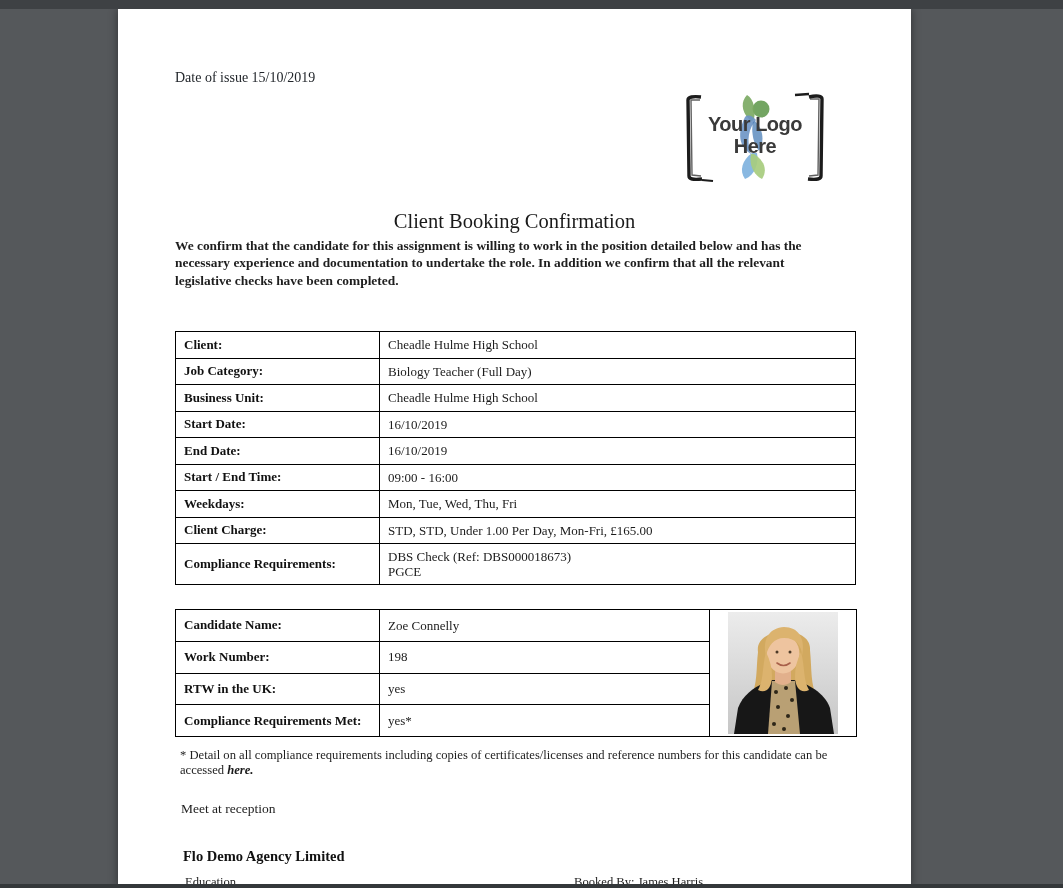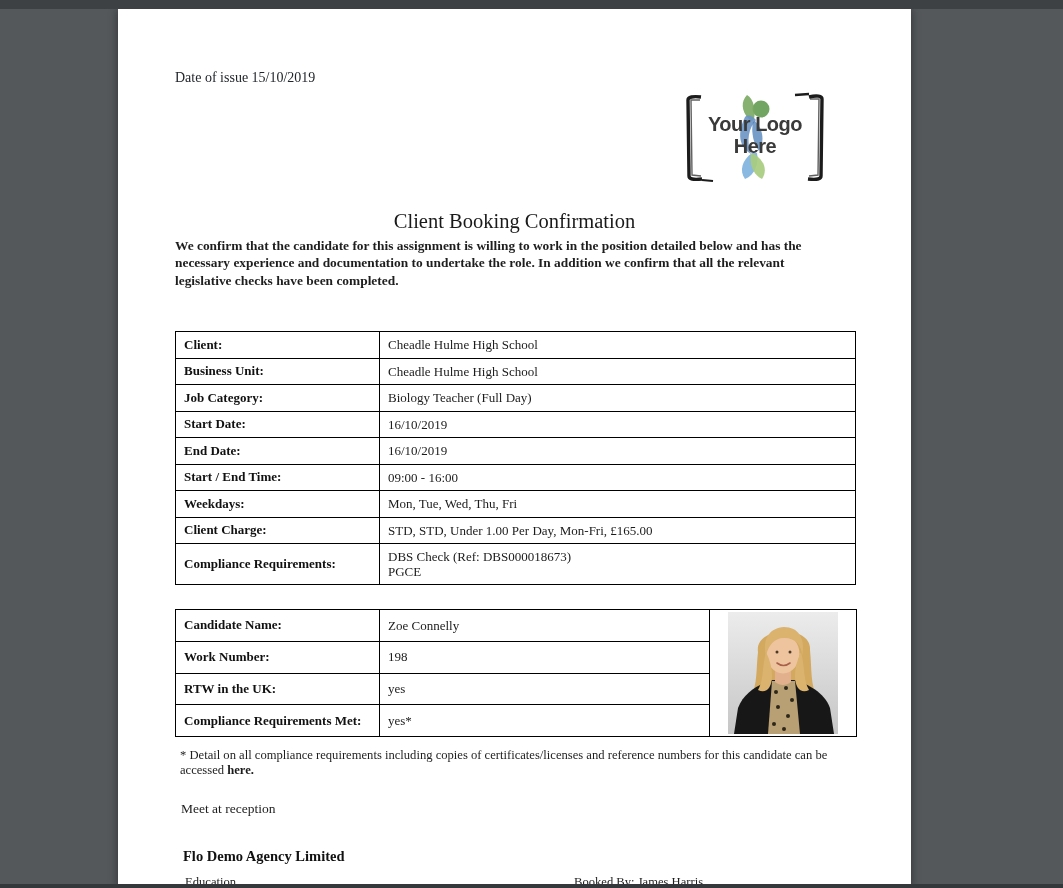--- a/index.html
+++ b/index.html
@@ -71,21 +71,21 @@
   .candidate-table col.c-value { width: 330px; }
   .candidate-table col.c-photo { width: 147px; }
   .candidate-table tr { height: 31.5px; }
   td.photo-cell { padding: 2px 0; text-align: center; vertical-align: middle; }
   td.photo-cell svg { display: inline-block; vertical-align: middle; }
   
   .footnote {
     position: absolute; left: 62px; top: 739px; width: 690px;
     font-size: 12.6px; line-height: 14.8px; color: #1e1e1e;
   }
-  .footnote .here-link { font-weight: bold; color: #1a1a1a; }
+  .footnote .here-link { font-weight: bold; font-style: italic; color: #1a1a1a; }
   .meeting-note {
     position: absolute; left: 63px; top: 792px; font-size: 13.5px;
   }
   .agency-name {
     position: absolute; left: 65px; top: 839px;
     font-weight: bold; font-size: 14.5px; color: #111;
   }
   .footer-sector {
     position: absolute; left: 67px; top: 866px; font-size: 12.6px;
   }
@@ -135,26 +135,26 @@
     <colgroup>
         <col class="c-label">
         <col>
       </colgroup>
     <tbody>
       <tr>
         <td class="lbl">Client:</td>
         <td class="val">Cheadle Hulme High School</td>
       </tr>
       <tr>
+        <td class="lbl">Job Category:</td>
+        <td class="val">Biology Teacher (Full Day)</td>
+      </tr>
+      <tr>
         <td class="lbl">Business Unit:</td>
         <td class="val">Cheadle Hulme High School</td>
-      </tr>
-      <tr>
-        <td class="lbl">Job Category:</td>
-        <td class="val">Biology Teacher (Full Day)</td>
       </tr>
       <tr>
         <td class="lbl">Start Date:</td>
         <td class="val">16/10/2019</td>
       </tr>
       <tr>
         <td class="lbl">End Date:</td>
         <td class="val">16/10/2019</td>
       </tr>
       <tr>

